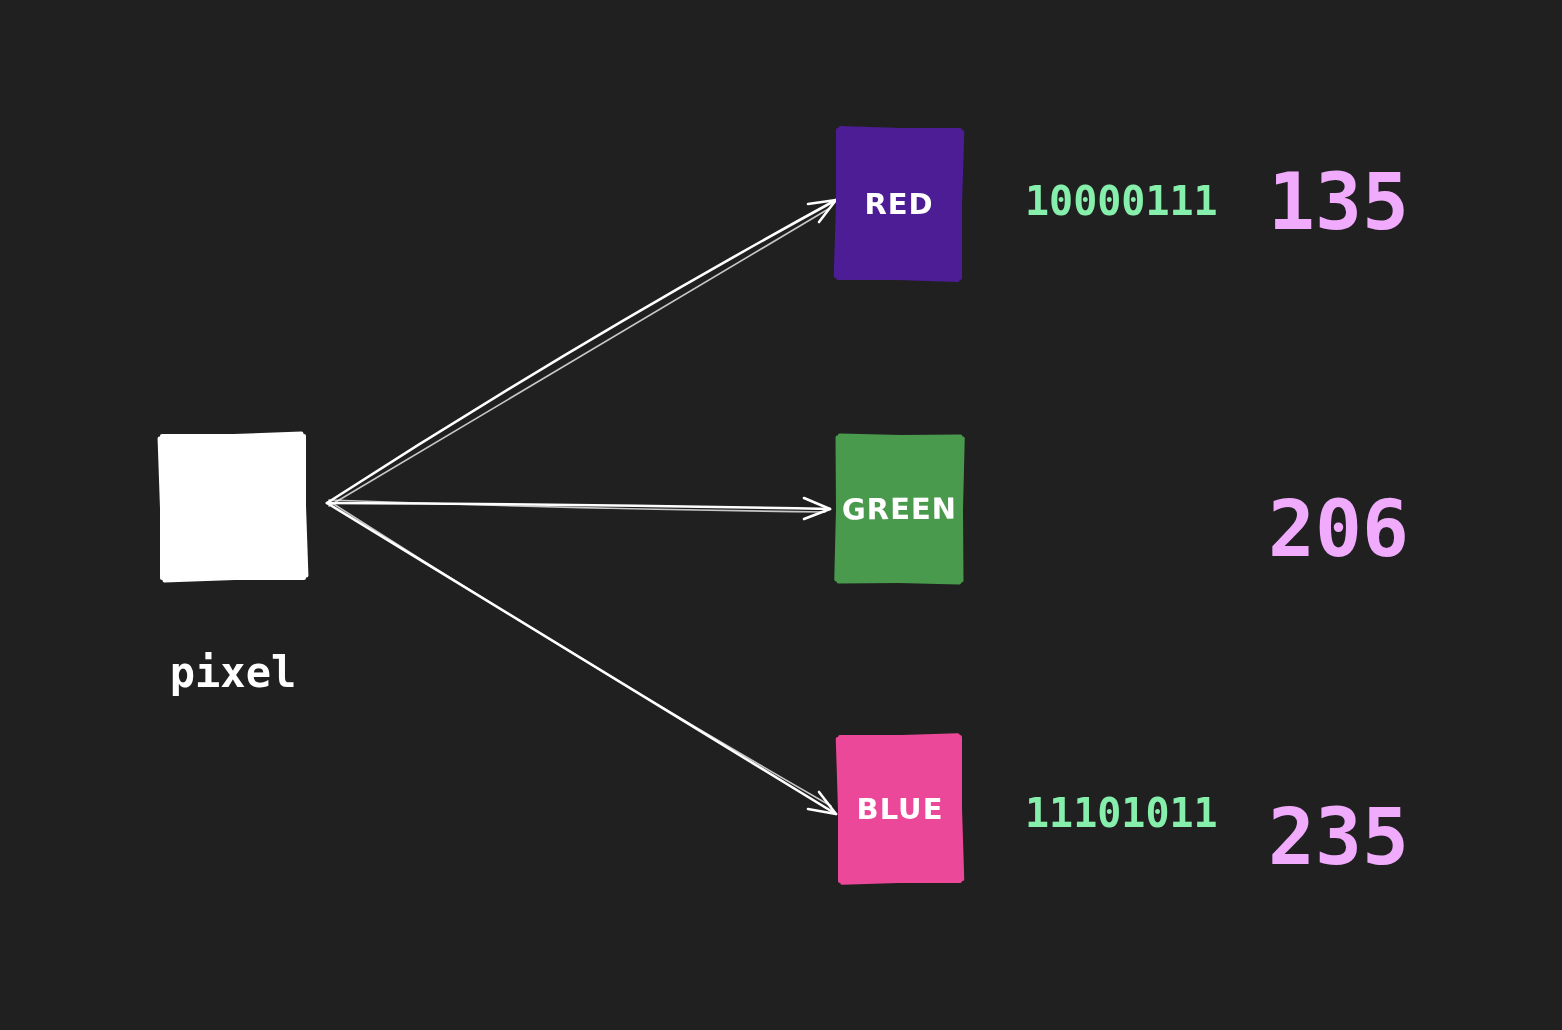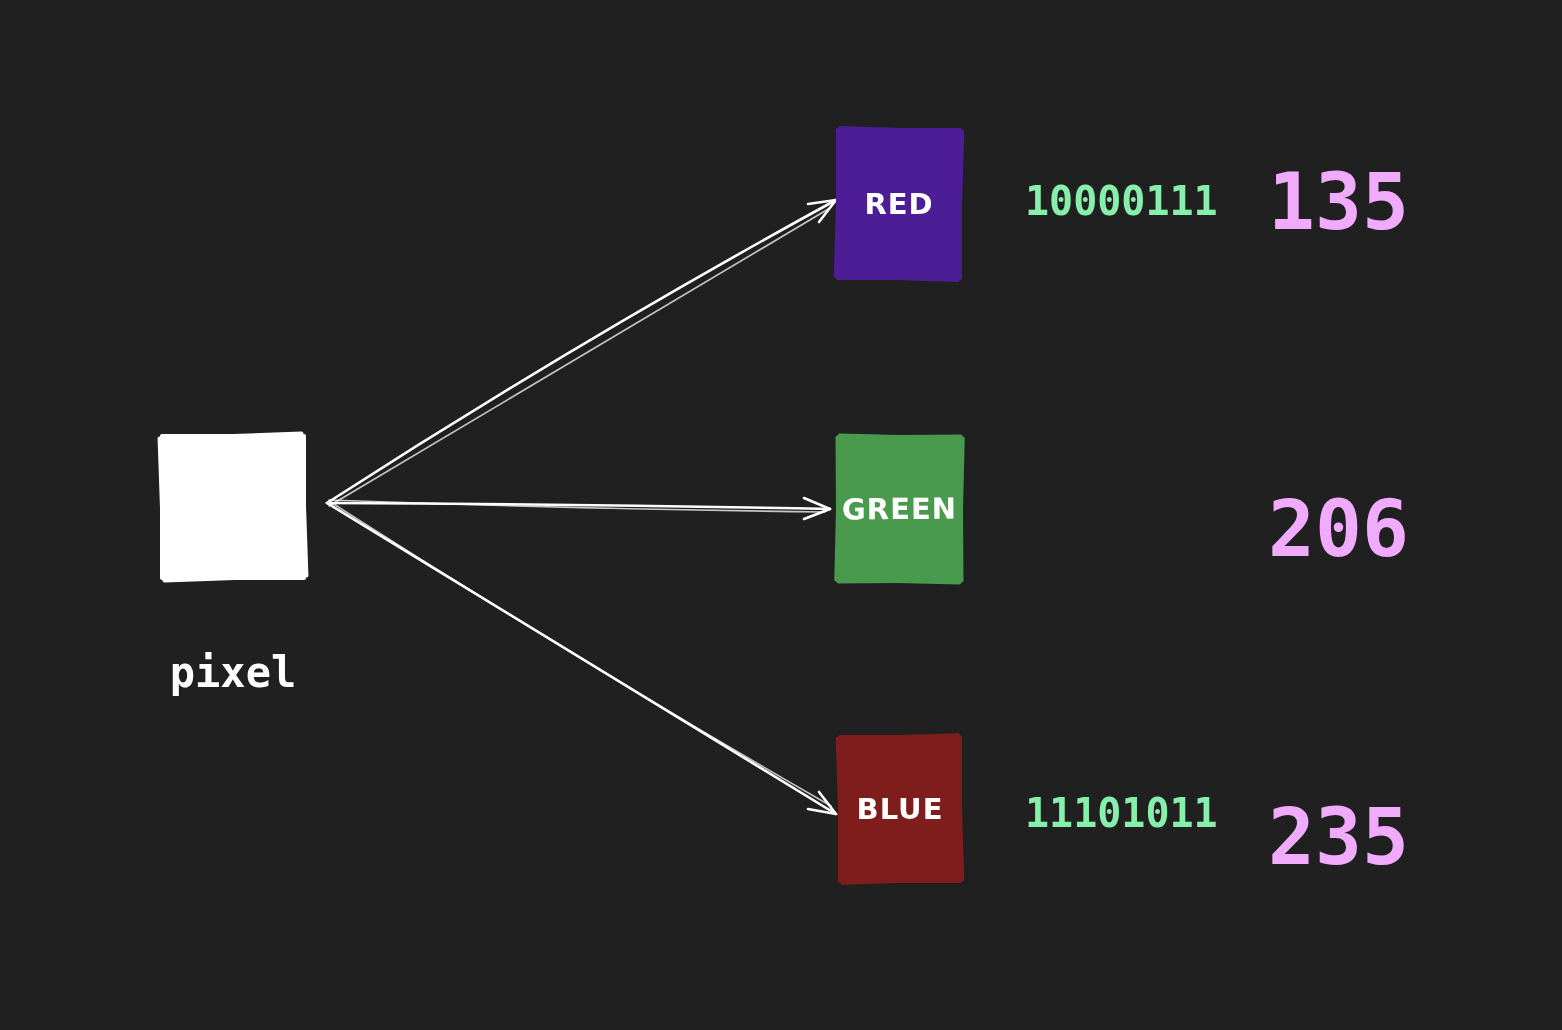--- a/index.html
+++ b/index.html
@@ -129,19 +129,19 @@
     <span class="sq-label">RED</span>
   </div>
   <div class="binary red-binary">10000111</div>
   <div class="decimal red-decimal">135</div>
 
   <div class="sq green-sq" style="background-color: rgb(74, 154, 78);">
     <span class="sq-label">GREEN</span>
   </div>
   <div class="decimal green-decimal">206</div>
 
-  <div class="sq blue-sq" style="background-color: #7f1d1d;">
+  <div class="sq blue-sq" style="background-color: #ec4899;">
     <span class="sq-label">BLUE</span>
   </div>
   <div class="binary blue-binary">11101011</div>
   <div class="decimal blue-decimal">235</div>
 
 </div>
 
 </body></html>

